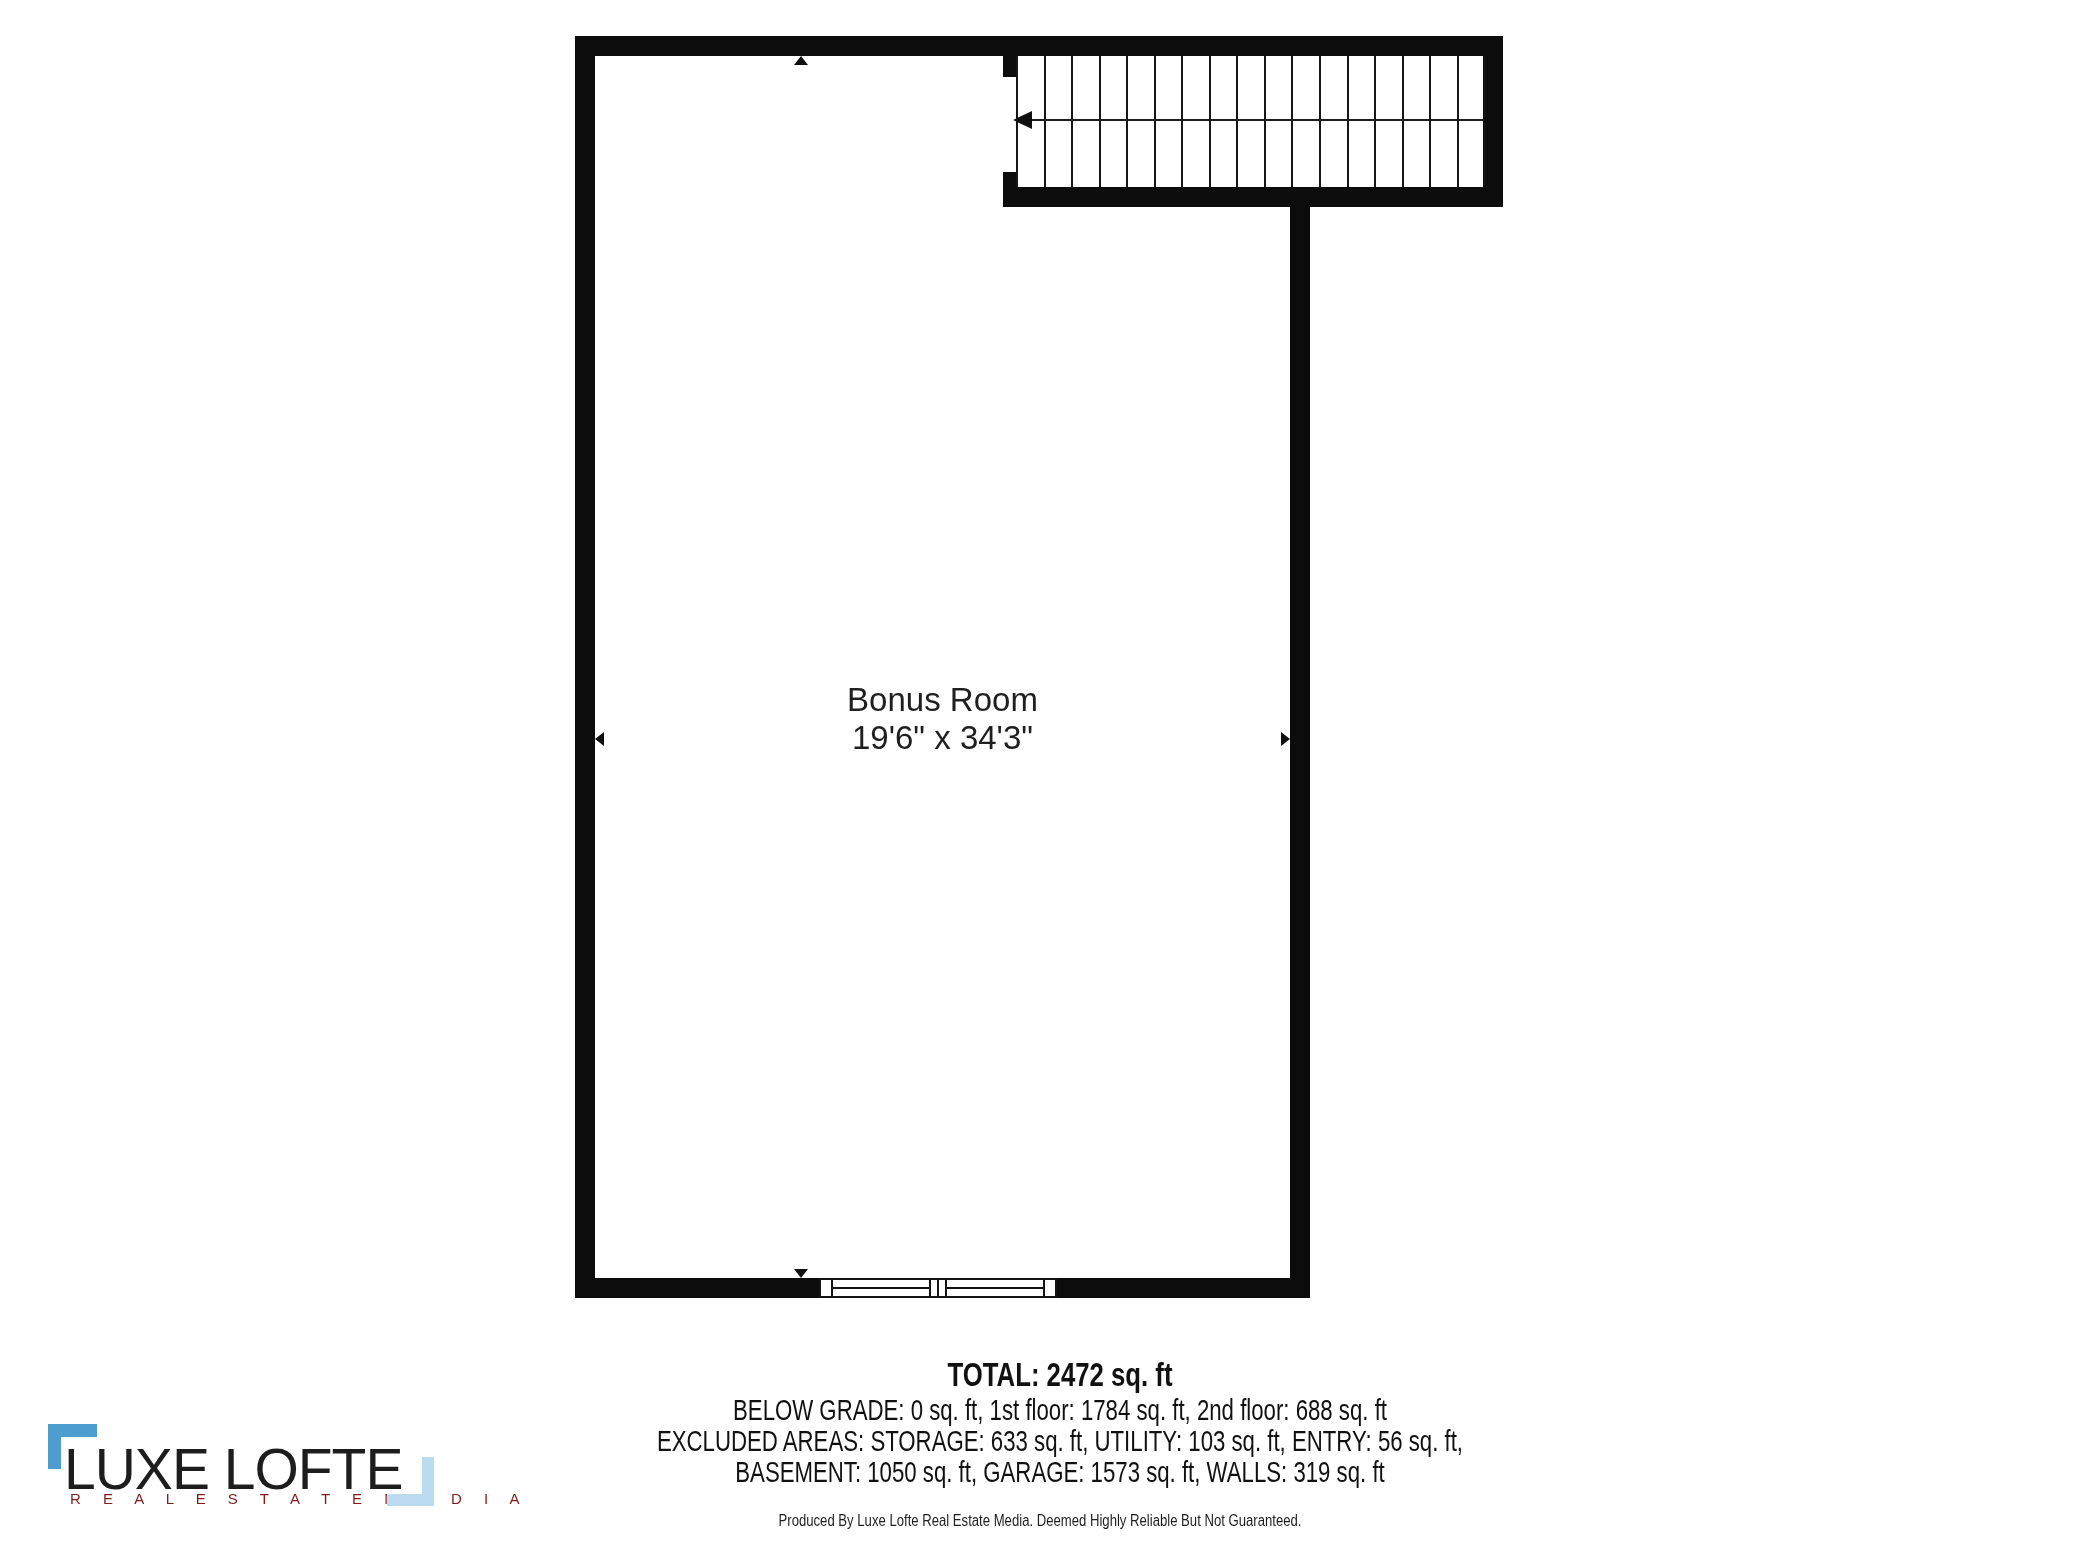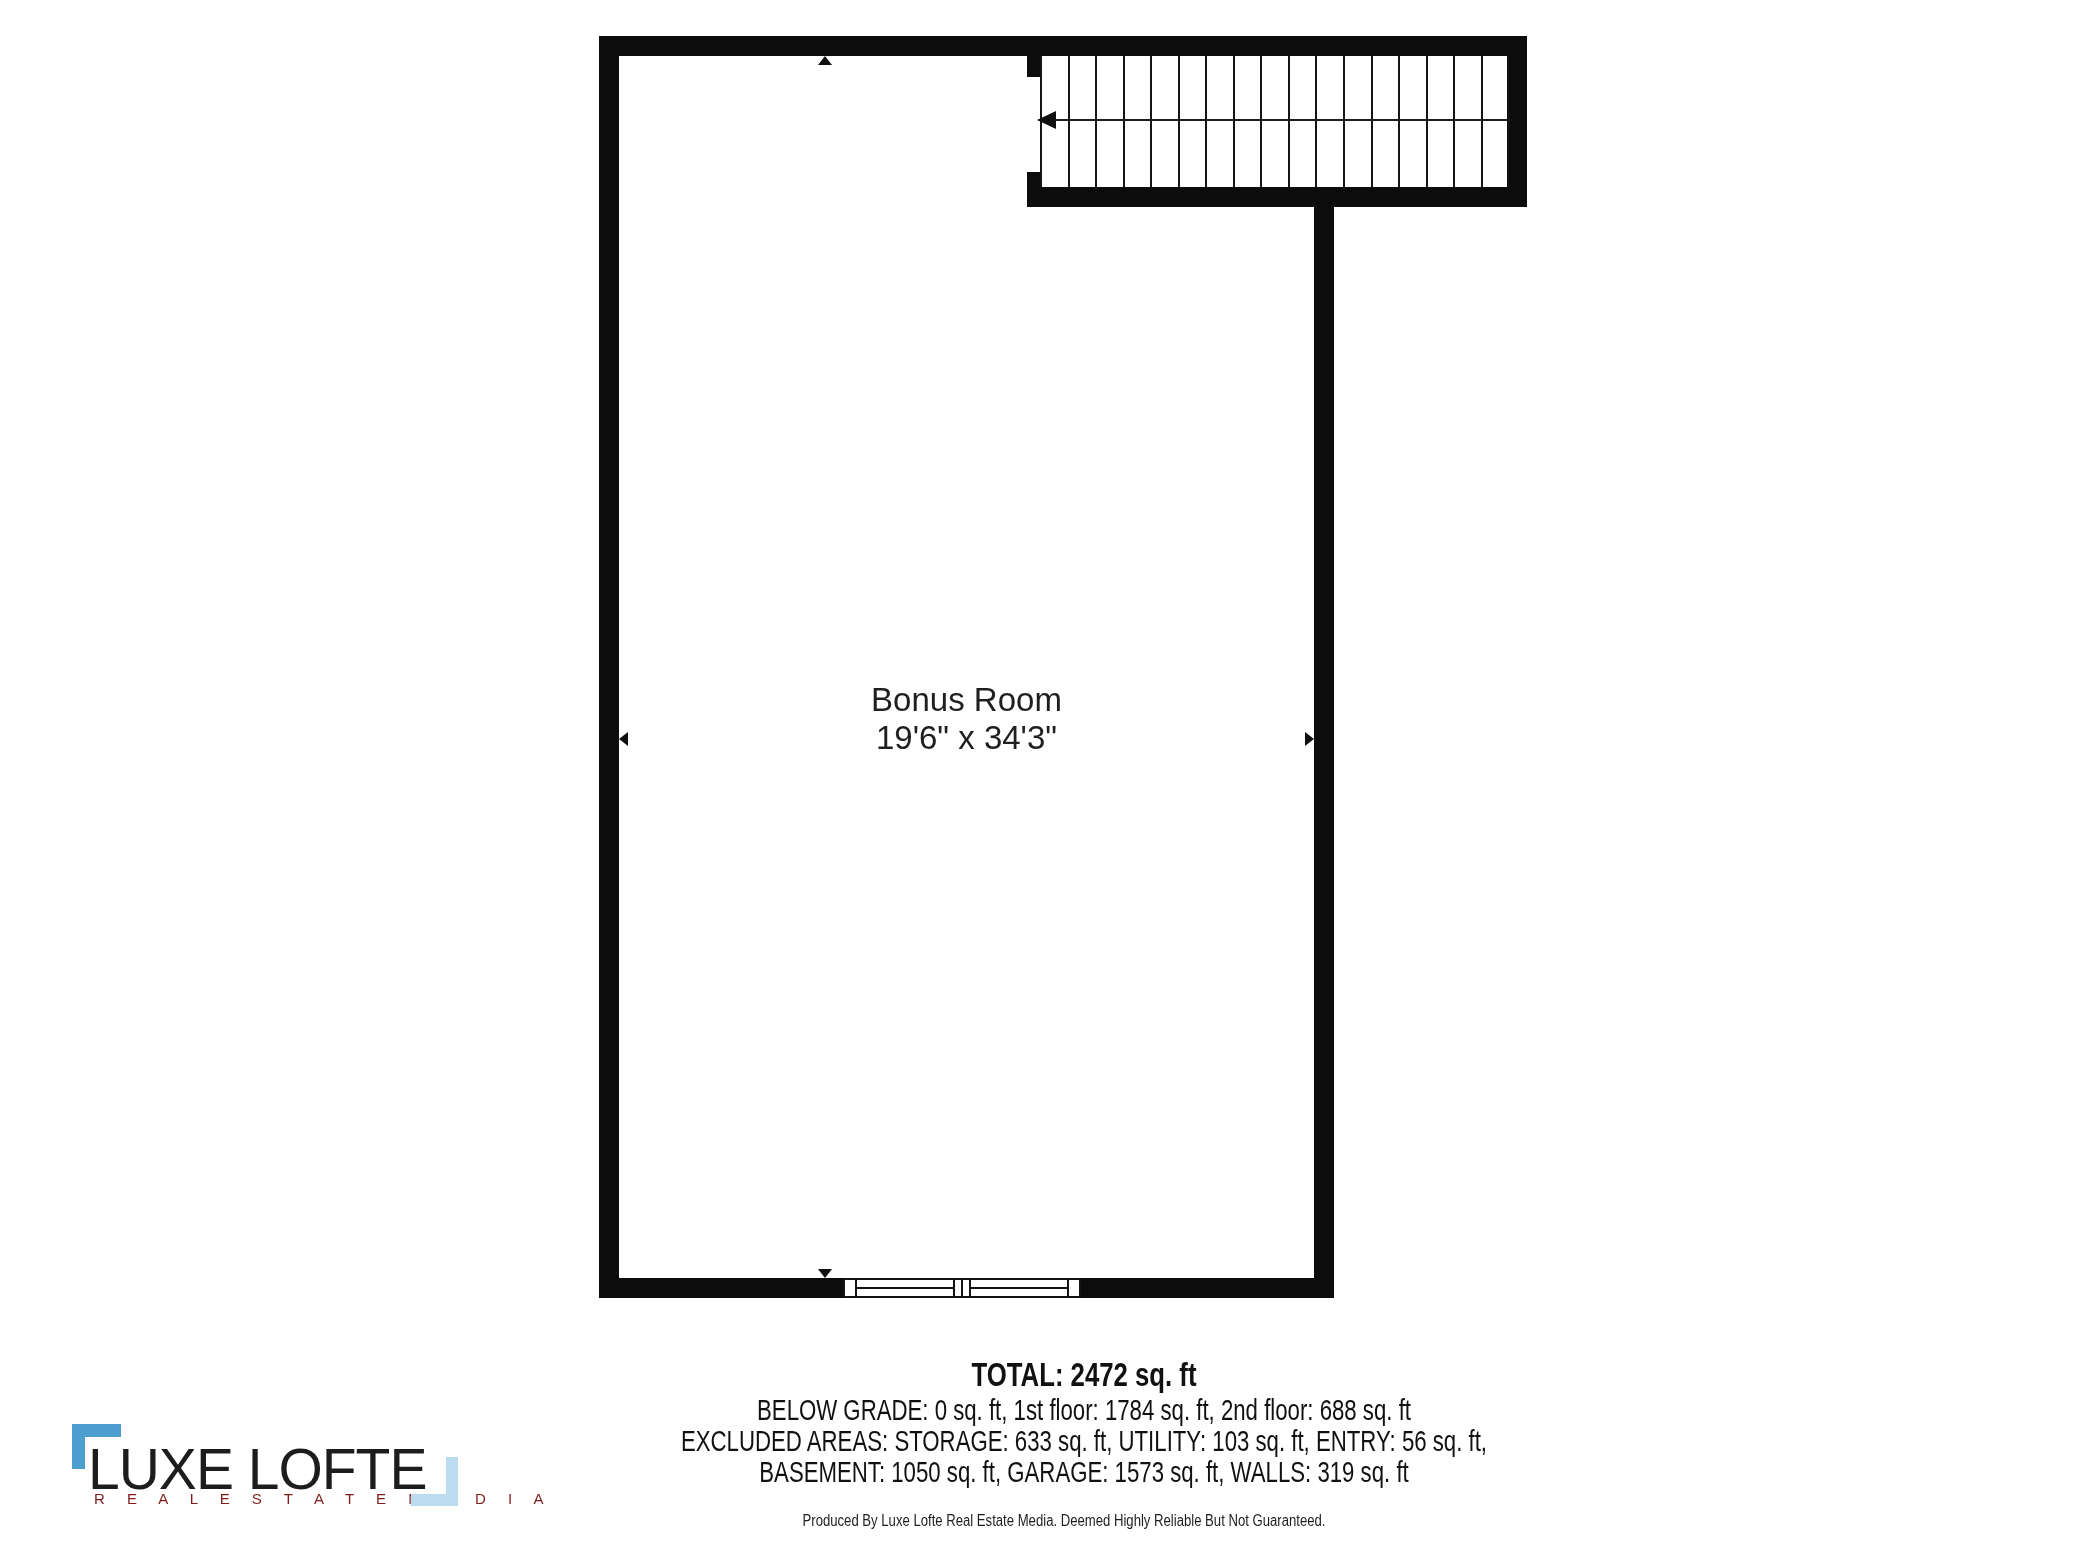--- a/index.html
+++ b/index.html
@@ -1,19 +1,18 @@
 <!DOCTYPE html>
 <html><head>
 <meta charset="utf-8">
 <style>
   html,body{margin:0;padding:0;background:#ffffff;}
   #canvas{
     position:relative;width:1648px;height:1560px;background:#ffffff;overflow:hidden;
     font-family:"Liberation Sans", sans-serif;
-    margin-left:24px;
   }
   
   .wall{position:absolute;background:#0c0c0c;}
   
   #stair-treads{
     position:absolute;left:1016px;top:56px;width:469px;height:131px;
     background:repeating-linear-gradient(to right,#161616 0 2px,transparent 2px 27.55px);
   }
   #stair-arrow-line{position:absolute;left:1030px;top:119px;width:453px;height:2px;background:#1c1c1c;}
   #stair-arrow-head{

